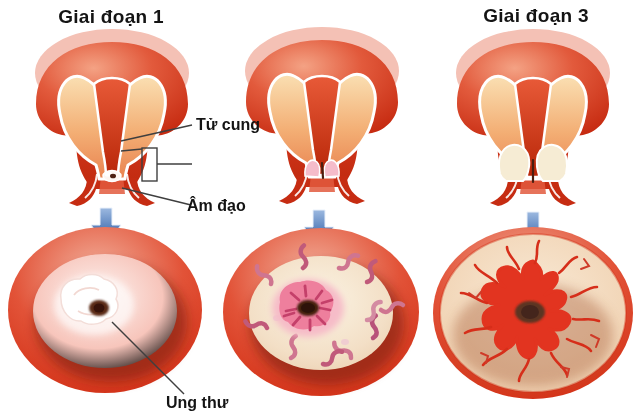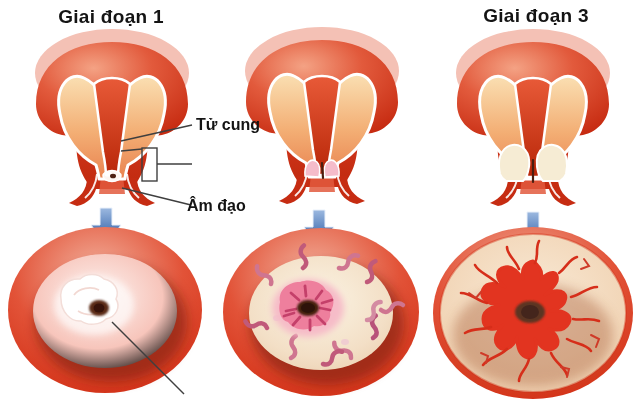--- a/index.html
+++ b/index.html
@@ -249,14 +249,15 @@
       <path class="ln" d="M122,188 L191,205"></path>
       <path class="ln" d="M112,322 L184,394"></path>
     </g>
   </svg>
 
   <div class="stage-title" style="left:1px;top:6px">Giai đoạn 1</div>
   <div class="stage-title" style="left:426px;top:5px">Giai đoạn 3</div>
 
   <div class="anat-label" style="left:196px;top:115px">Tử cung</div>
   <div class="anat-label" style="left:187px;top:196px">Âm đạo</div>
+  <div class="anat-label" style="left:166px;top:393px">Ung thư</div>
 
 </div>
 
 </body></html>

